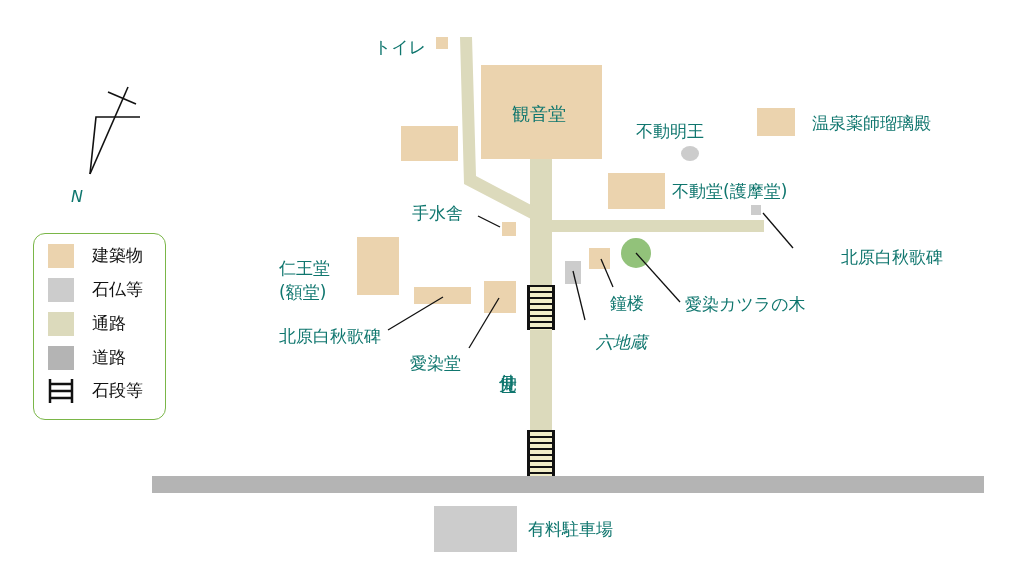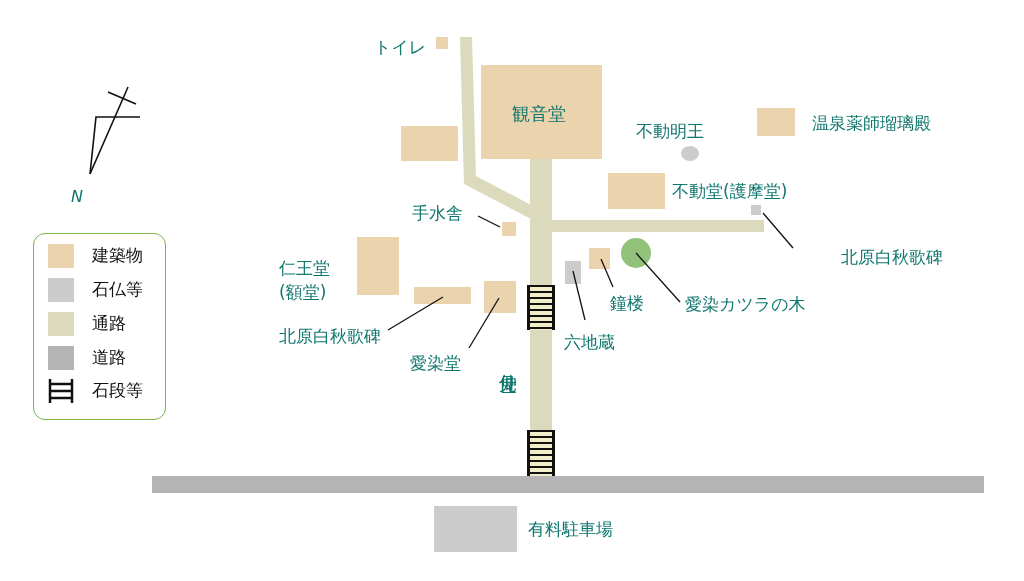--- a/index.html
+++ b/index.html
@@ -62,21 +62,21 @@
 <div class="lbl" style="left:279px; top:258px;">仁王堂</div>
 <div class="lbl" style="left:279px; top:282px;">(額堂)</div>
 
 <div class="bldg" style="left:414px; top:287px; width:57px; height:17px;"></div>
 <div class="lbl" style="left:279px; top:326px;">北原白秋歌碑</div>
 
 <div class="bldg" style="left:484px; top:281px; width:32px; height:32px;"></div>
 <div class="lbl" style="left:410px; top:353px;">愛染堂</div>
 
 <div class="stone" style="left:565px; top:261px; width:16px; height:23px;"></div>
-<div class="lbl" style="left:564px; top:332px;">六地蔵</div>
+<div class="lbl" style="left:596px; top:332px;font-style:italic;">六地蔵</div>
 
 <div class="bldg" style="left:589px; top:248px; width:21px; height:21px;"></div>
 <div class="lbl" style="left:610px; top:293px;">鐘楼</div>
 
 <div class="abs" style="left:621px; top:238px; width:30px; height:30px; border-radius:50%; background:#92c27a;"></div>
 <div class="lbl" style="left:685px; top:294px;">愛染カツラの木</div>
 
 <div class="lbl vert" style="left:498px; top:360px; font-size:18px;">仲見世</div>
 
 <div class="stairs" style="left:527px; top:285px; width:28px; height:45px;"></div>

